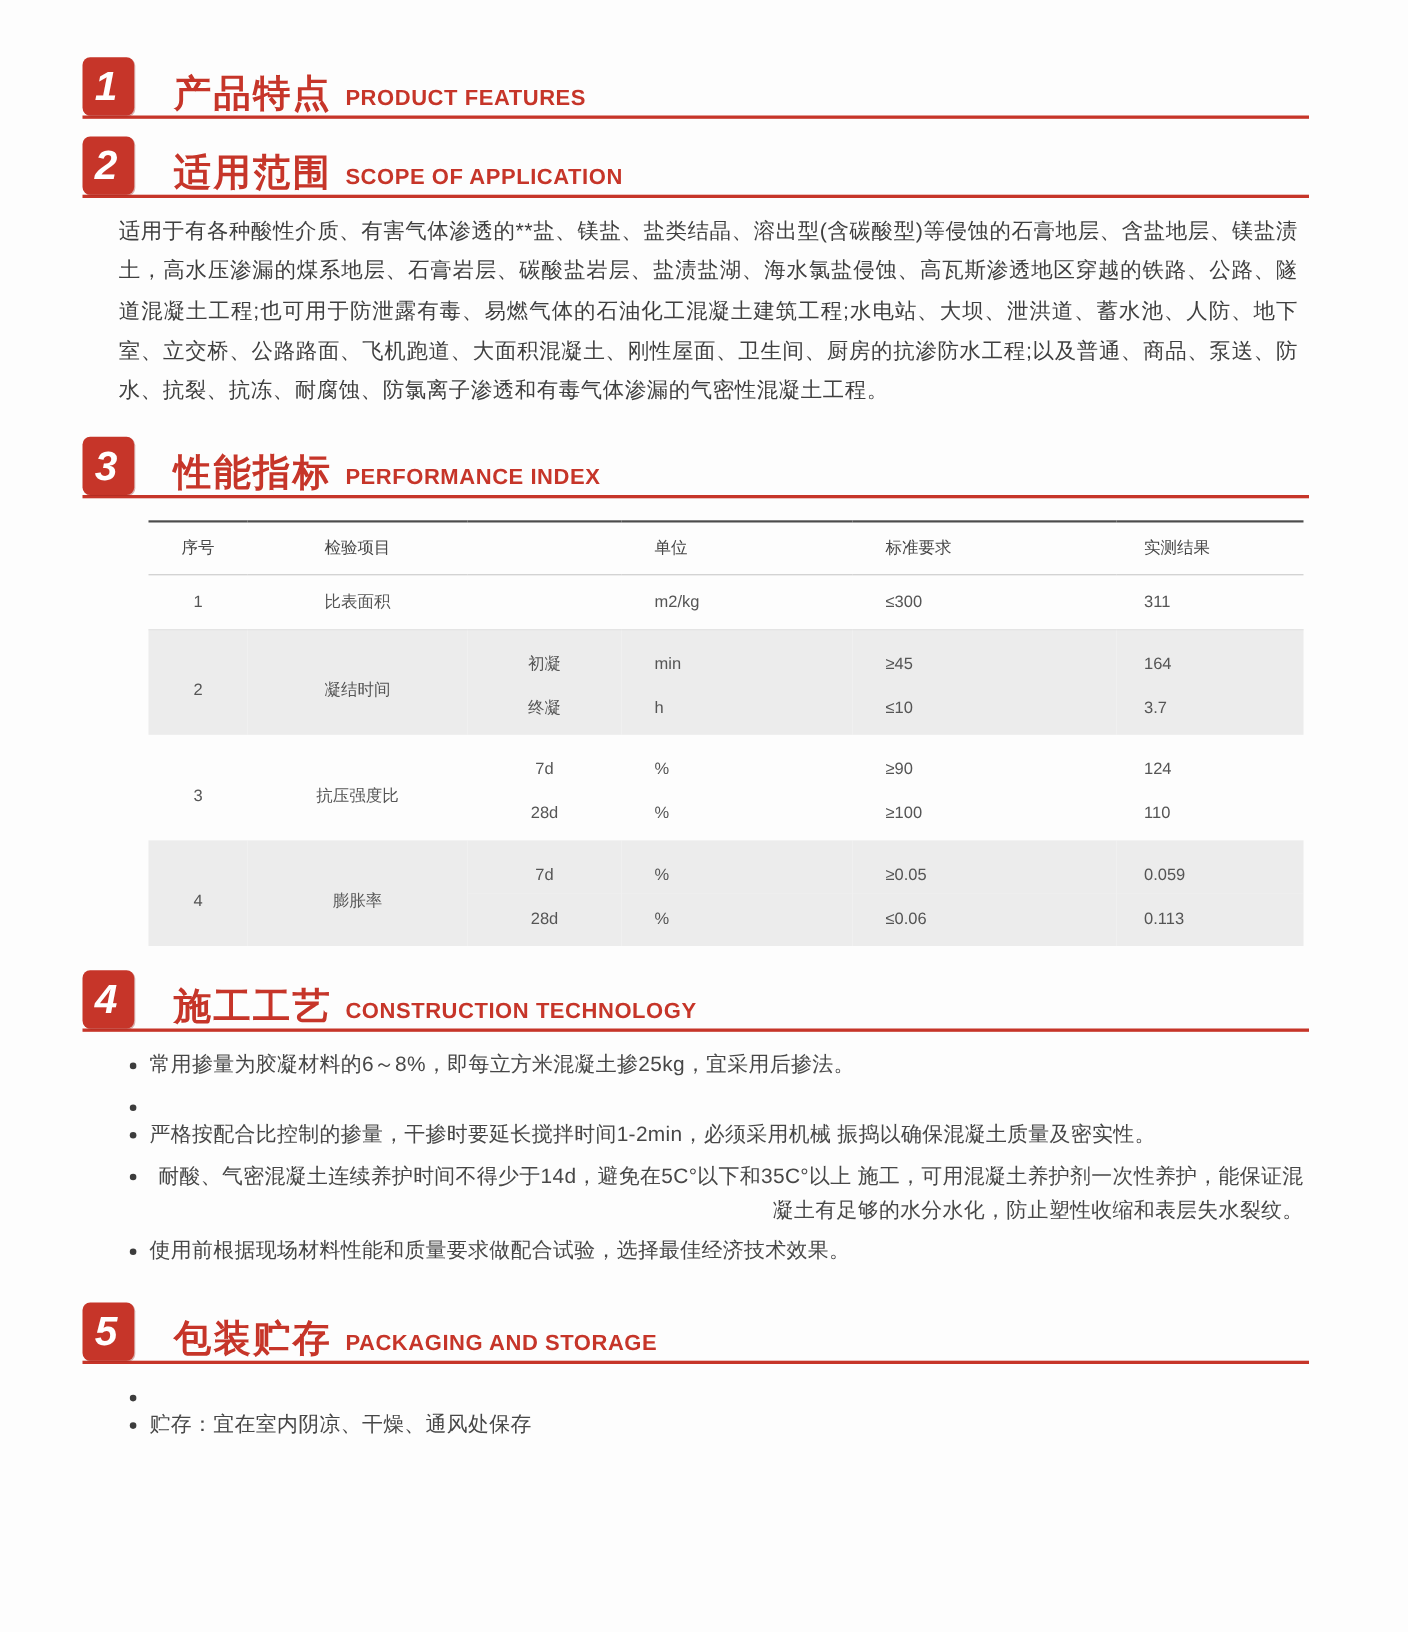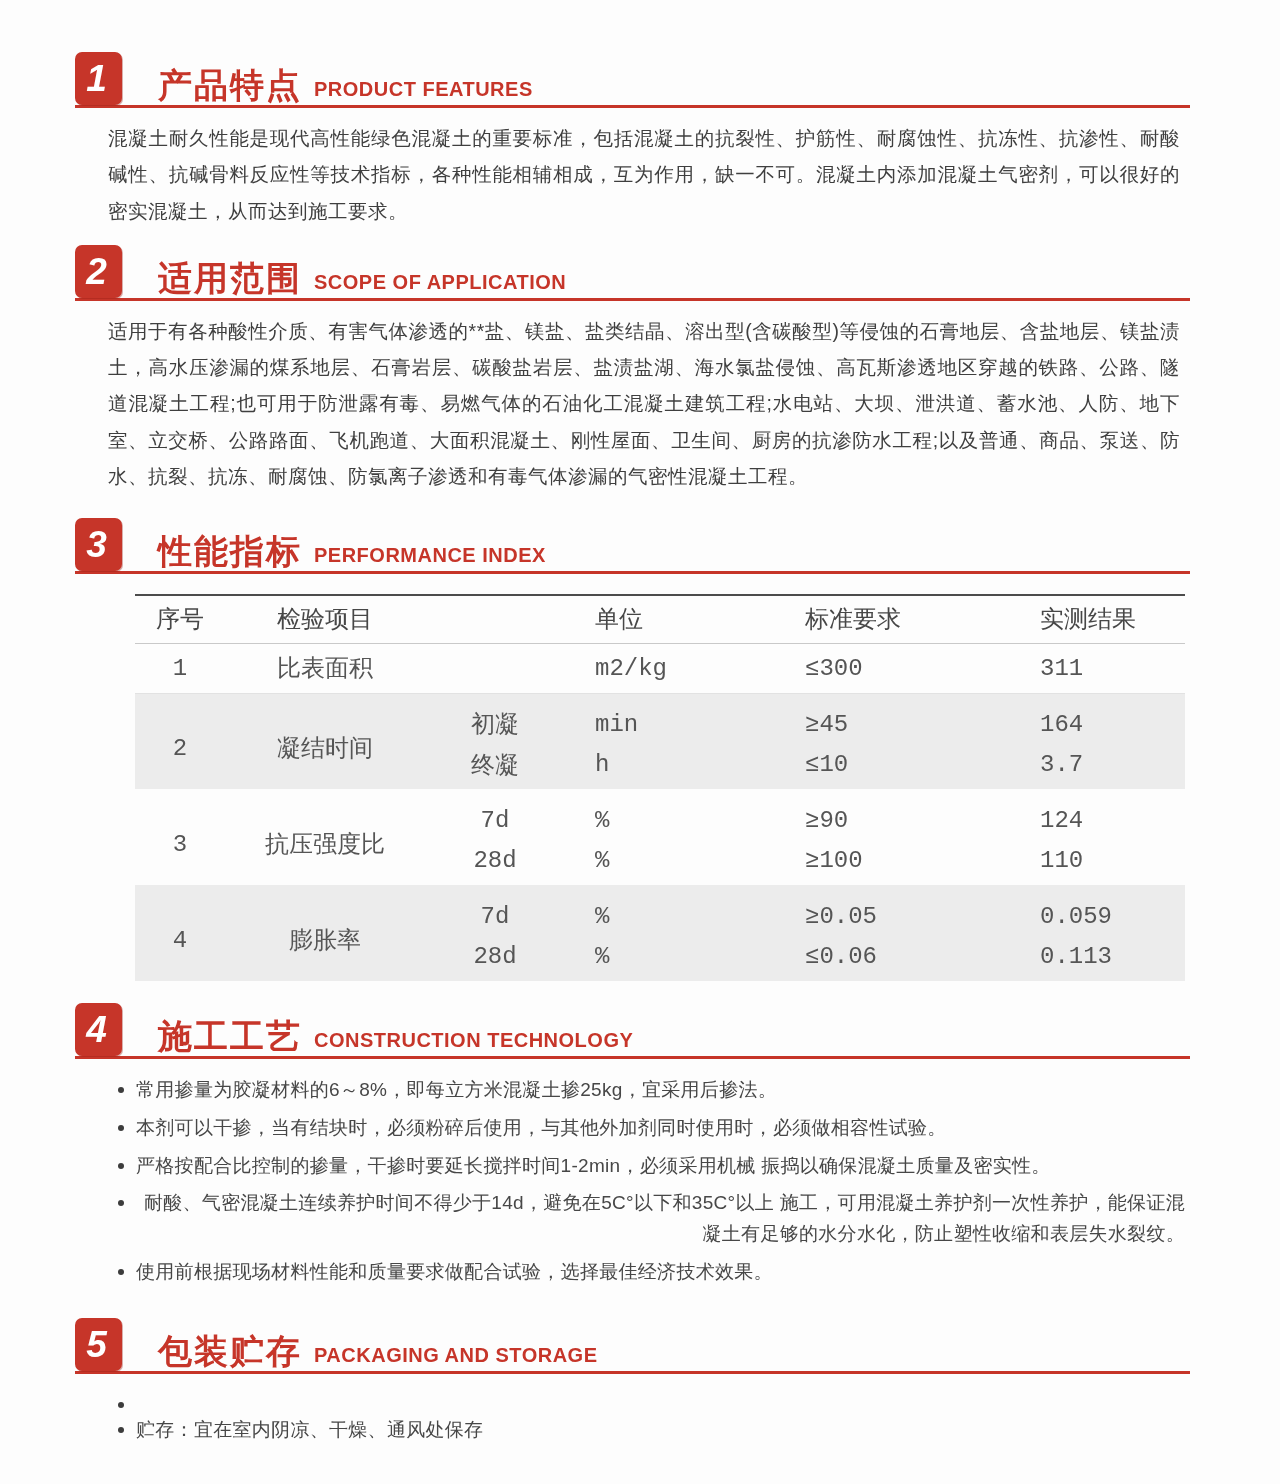--- a/index.html
+++ b/index.html
@@ -57,23 +57,22 @@
   }
   .mt-s2{margin-top:16px;}
   .mt-s3{margin-top:24px;}
   .mt-s4{margin-top:22px;}
   .mt-s5{margin-top:30px;}
   
   .perf-table{
     margin:20px 95px 0 135px;
     width:1050px;
     border-collapse:collapse;
-    font-size:24px;color:var(--table-text);
+    font-size:15px;color:var(--table-text);
     border-top:2px solid #4c4c4c;
-    font-family:Liberation Mono, monospace;
   }
   .perf-table th{
     font-weight:normal;color:#474747;
     height:48px;vertical-align:middle;
     border-bottom:1px solid #c9c9c9;
   }
   .perf-table td{height:50px;vertical-align:middle;}
   .col-no{width:90px;text-align:center;}
   .col-item{width:200px;text-align:center;}
   .col-sub{width:140px;text-align:center;}
@@ -108,21 +107,20 @@
 
 <div class="page">
 
   <div class="section-header">
     <div class="badge">
       <span>1</span>
     </div>
     <div class="cn-title">产品特点</div>
     <div class="en-title">PRODUCT FEATURES</div>
   </div>
-  <p class="para">混凝土耐久性能是现代高性能绿色混凝土的重要标准，包括混凝土的抗裂性、护筋性、耐腐蚀性、抗冻性、抗渗性、耐酸碱性、抗碱骨料反应性等技术指标，各种性能相辅相成，互为作用，缺一不可。混凝土内添加混凝土气密剂，可以很好的密实混凝土，从而达到施工要求。</p>
 
   <div class="section-header mt-s2">
     <div class="badge">
       <span>2</span>
     </div>
     <div class="cn-title">适用范围</div>
     <div class="en-title">SCOPE OF APPLICATION</div>
   </div>
   <p class="para">适用于有各种酸性介质、有害气体渗透的**盐、镁盐、盐类结晶、溶出型(含碳酸型)等侵蚀的石膏地层、含盐地层、镁盐渍土，高水压渗漏的煤系地层、石膏岩层、碳酸盐岩层、盐渍盐湖、海水氯盐侵蚀、高瓦斯渗透地区穿越的铁路、公路、隧道混凝土工程;也可用于防泄露有毒、易燃气体的石油化工混凝土建筑工程;水电站、大坝、泄洪道、蓄水池、人防、地下室、立交桥、公路路面、飞机跑道、大面积混凝土、刚性屋面、卫生间、厨房的抗渗防水工程;以及普通、商品、泵送、防水、抗裂、抗冻、耐腐蚀、防氯离子渗透和有毒气体渗漏的气密性混凝土工程。</p>
 
@@ -209,21 +207,20 @@
     <div class="cn-title">施工工艺</div>
     <div class="en-title">CONSTRUCTION TECHNOLOGY</div>
   </div>
   <ul class="bullets">
     <li>
       <span class="dot"></span>
       <span>常用掺量为胶凝材料的6～8%，即每立方米混凝土掺25kg，宜采用后掺法。</span>
     </li>
     <li>
       <span class="dot"></span>
-      <span>本剂可以干掺，当有结块时，必须粉碎后使用，与其他外加剂同时使用时，必须做相容性试验。</span>
     </li>
     <li>
       <span class="dot"></span>
       <span>严格按配合比控制的掺量，干掺时要延长搅拌时间1-2min，必须采用机械 振捣以确保混凝土质量及密实性。</span>
     </li>
     <li>
       <span class="dot"></span>
       <span>耐酸、气密混凝土连续养护时间不得少于14d，避免在5C°以下和35C°以上 施工，可用混凝土养护剂一次性养护，能保证混凝土有足够的水分水化，防止塑性收缩和表层失水裂纹。</span>
     </li>
     <li>

